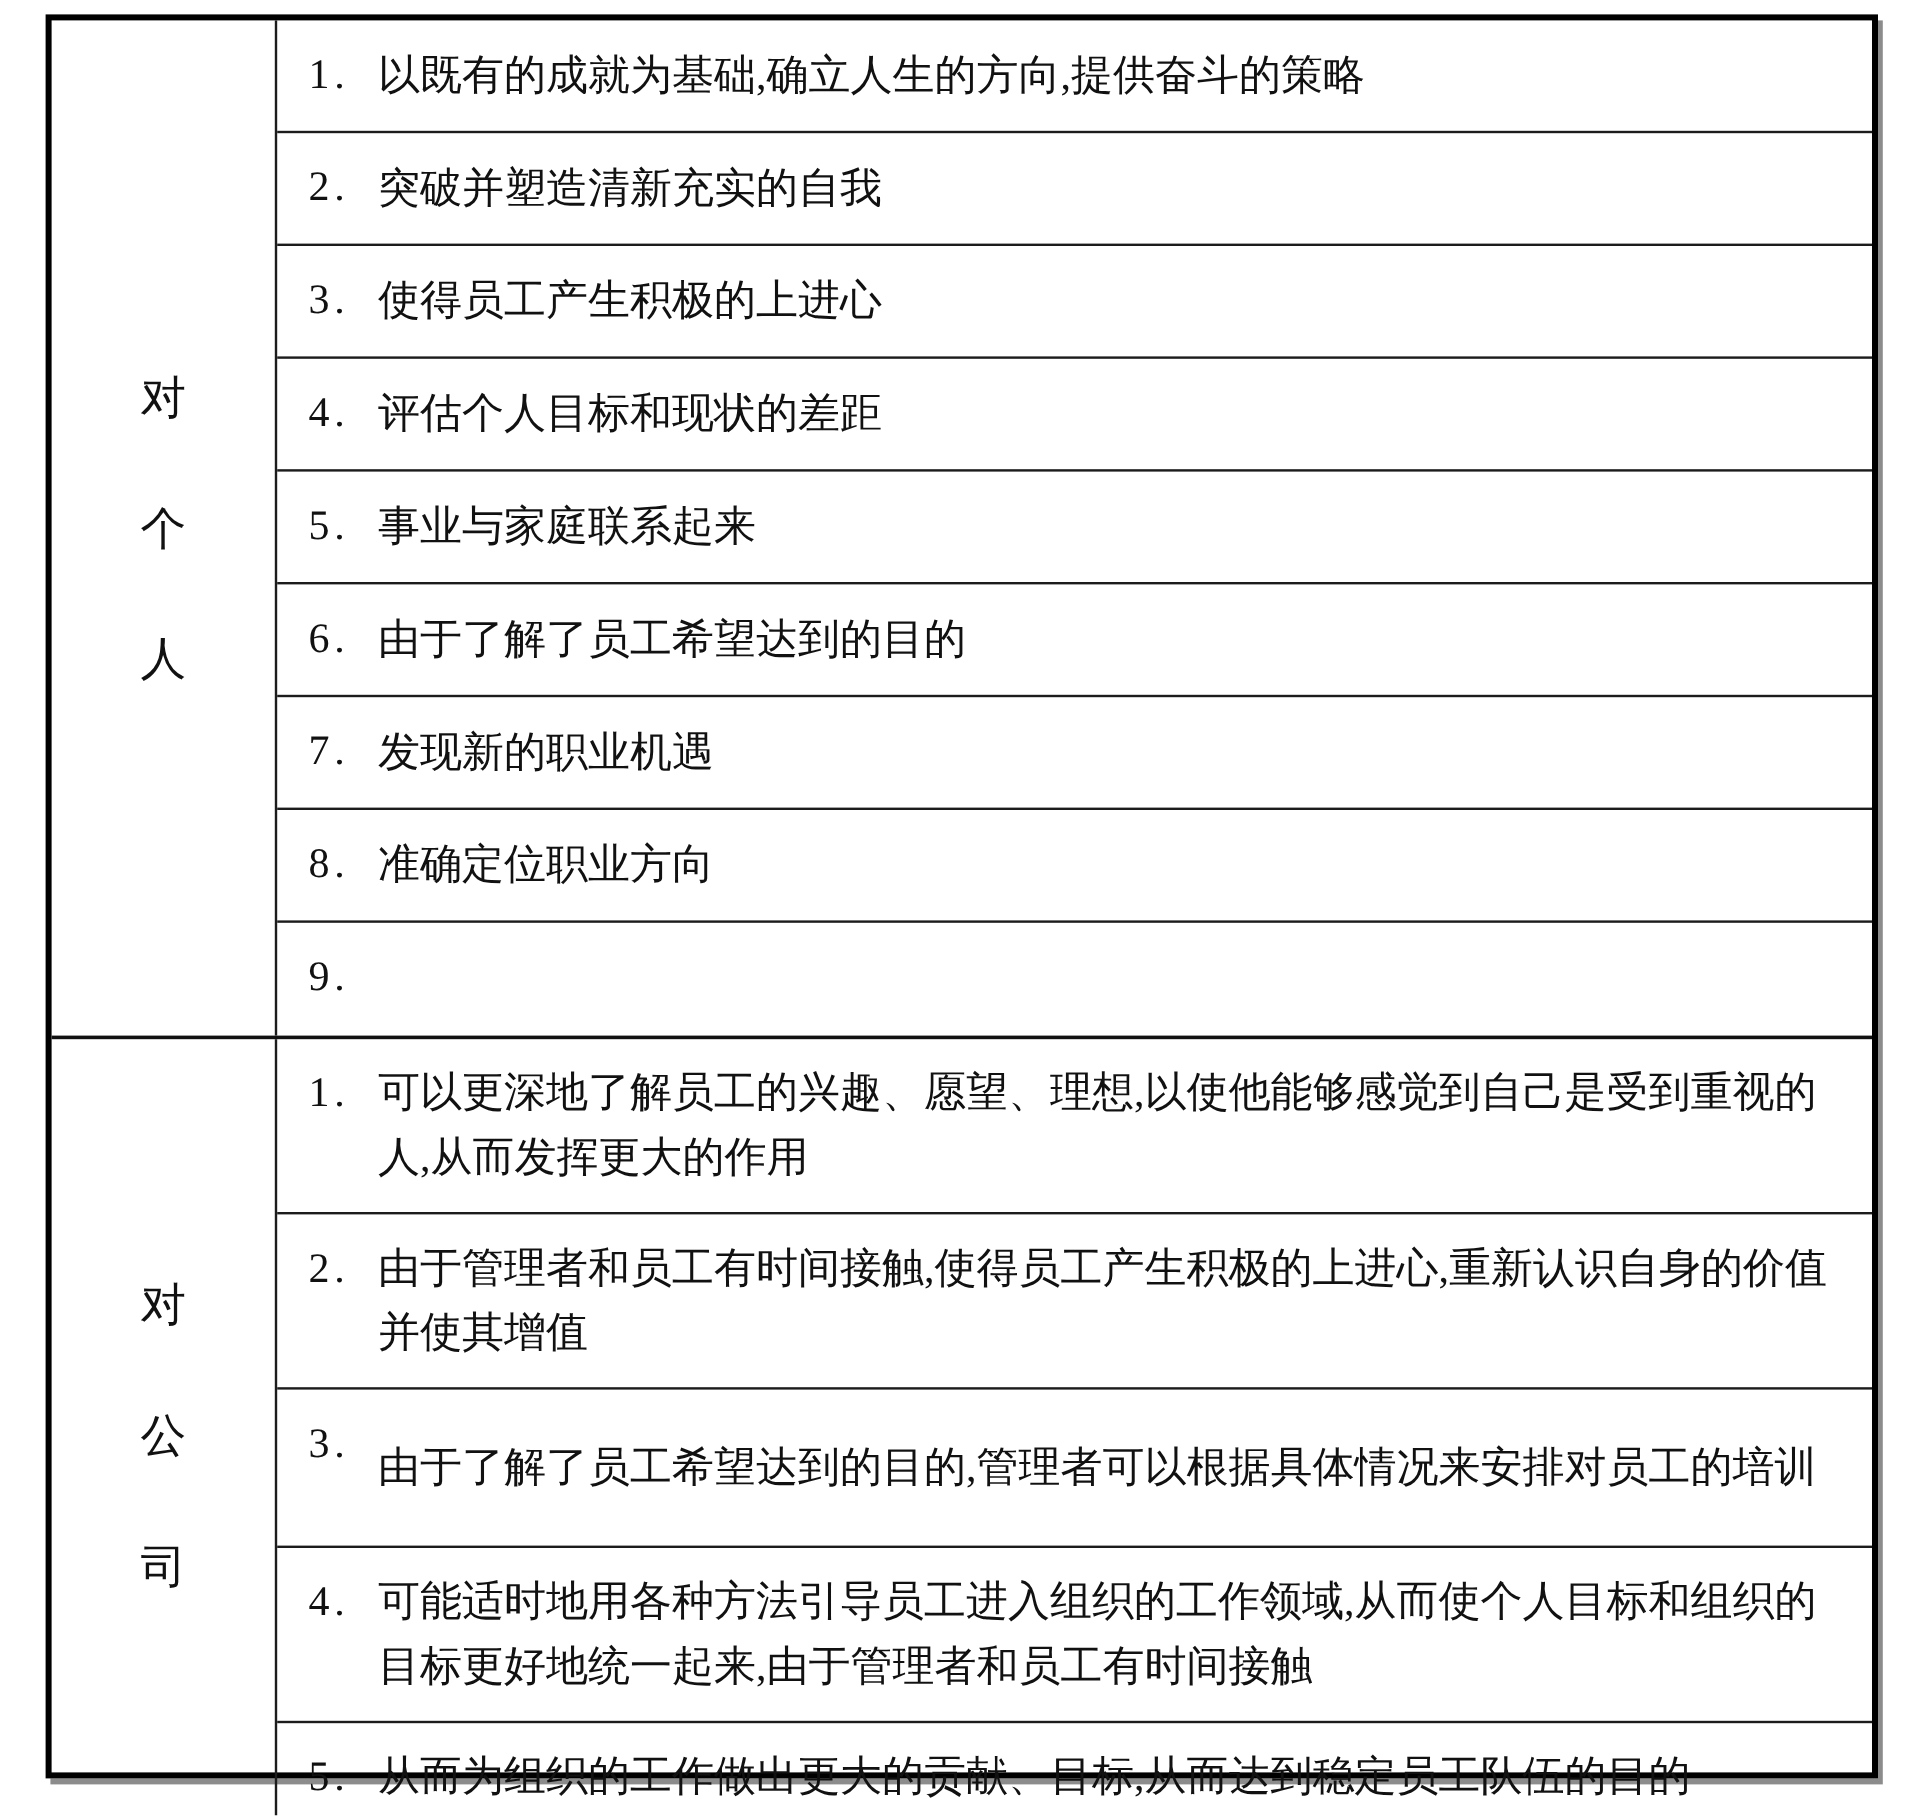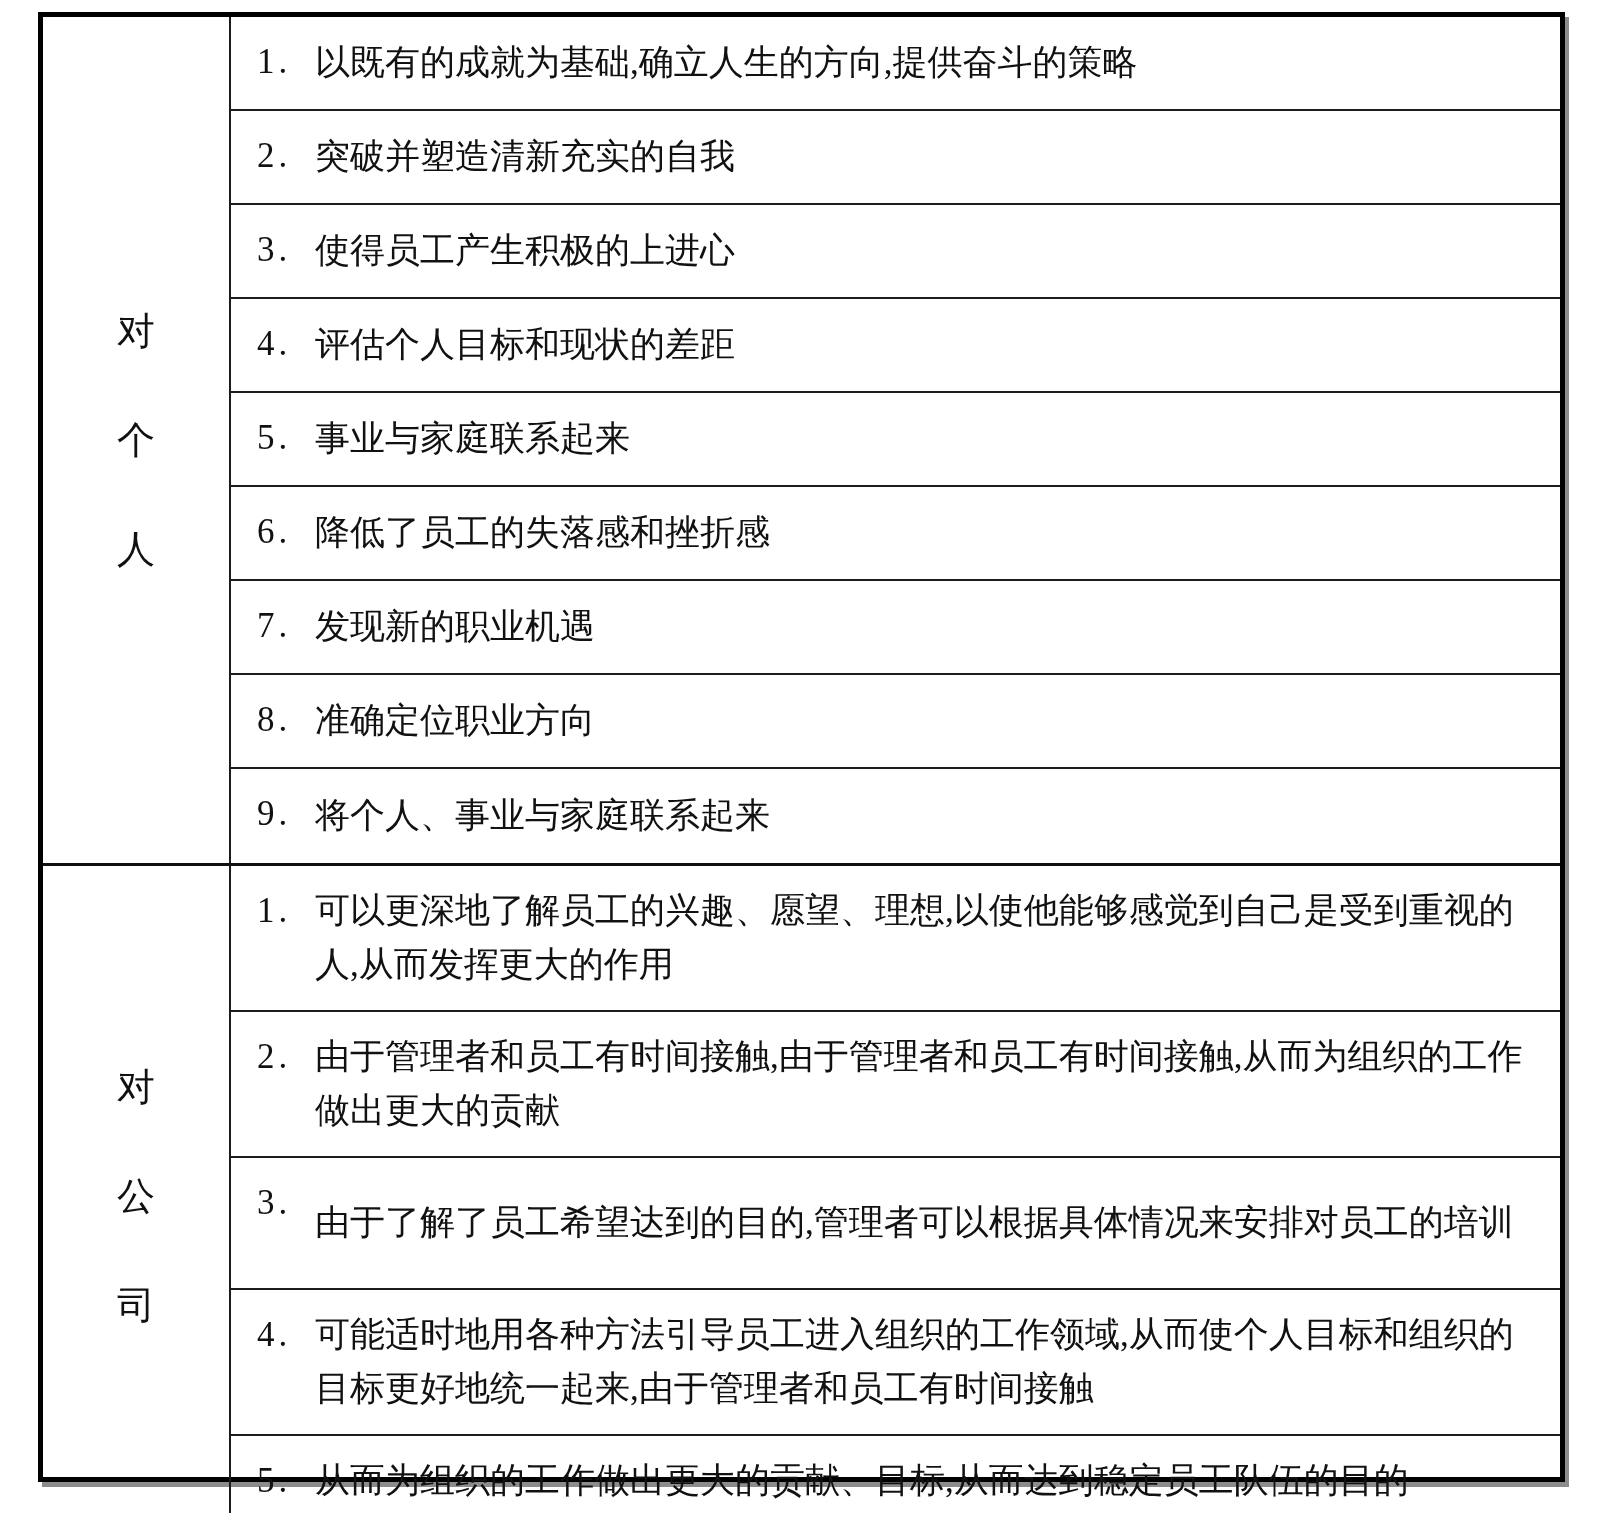--- a/index.html
+++ b/index.html
@@ -118,51 +118,50 @@
         <div class="benefit-item">
           <span class="item-number">4.</span>
           <span class="item-text">评估个人目标和现状的差距</span>
         </div>
         <div class="benefit-item">
           <span class="item-number">5.</span>
           <span class="item-text">事业与家庭联系起来</span>
         </div>
         <div class="benefit-item">
           <span class="item-number">6.</span>
-          <span class="item-text">降低了员工的失落感和挫折感</span>
+          <span class="item-text">由于了解了员工希望达到的目的</span>
         </div>
         <div class="benefit-item">
           <span class="item-number">7.</span>
           <span class="item-text">发现新的职业机遇</span>
         </div>
         <div class="benefit-item">
           <span class="item-number">8.</span>
           <span class="item-text">准确定位职业方向</span>
         </div>
         <div class="benefit-item">
           <span class="item-number">9.</span>
-          <span class="item-text">将个人、事业与家庭联系起来</span>
         </div>
       </div>
     </div>
 
     <div class="section-row second sec2">
       <div class="category-cell">
         <span>对</span>
         <span>公</span>
         <span>司</span>
       </div>
       <div class="items-cell">
         <div class="benefit-item">
           <span class="item-number">1.</span>
           <span class="item-text">可以更深地了解员工的兴趣、愿望、理想,以使他能够感觉到自己是受到重视的人,从而发挥更大的作用</span>
         </div>
         <div class="benefit-item">
           <span class="item-number">2.</span>
-          <span class="item-text">由于管理者和员工有时间接触,由于管理者和员工有时间接触,从而为组织的工作做出更大的贡献</span>
+          <span class="item-text">由于管理者和员工有时间接触,使得员工产生积极的上进心,重新认识自身的价值并使其增值</span>
         </div>
         <div class="benefit-item">
           <span class="item-number">3.</span>
           <span class="item-text">由于了解了员工希望达到的目的,管理者可以根据具体情况来安排对员工的培训</span>
         </div>
         <div class="benefit-item">
           <span class="item-number">4.</span>
           <span class="item-text">可能适时地用各种方法引导员工进入组织的工作领域,从而使个人目标和组织的目标更好地统一起来,由于管理者和员工有时间接触</span>
         </div>
         <div class="benefit-item">

